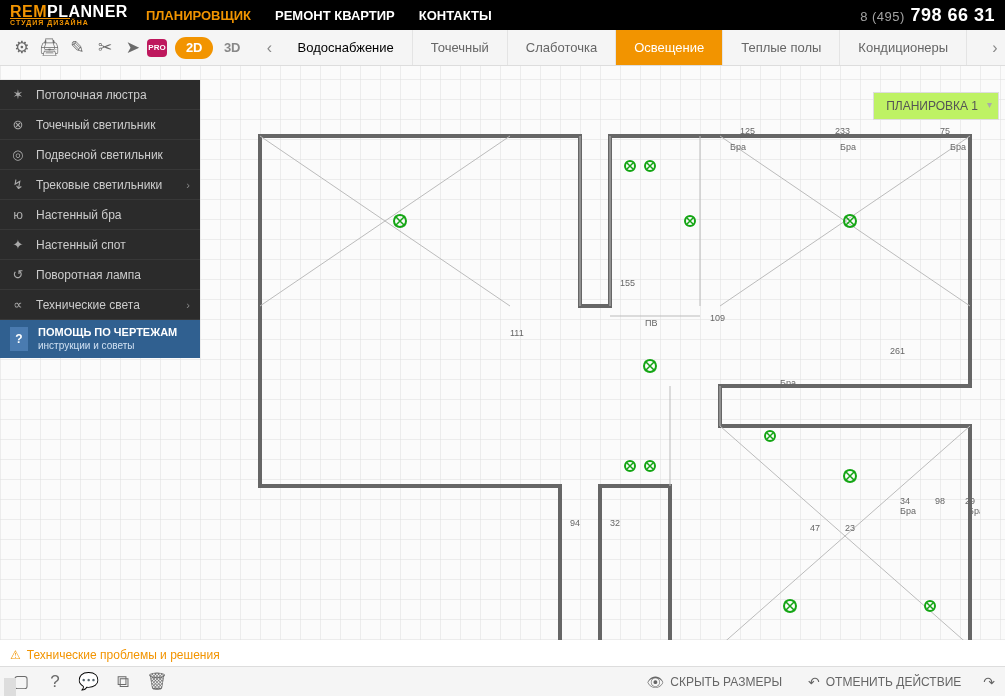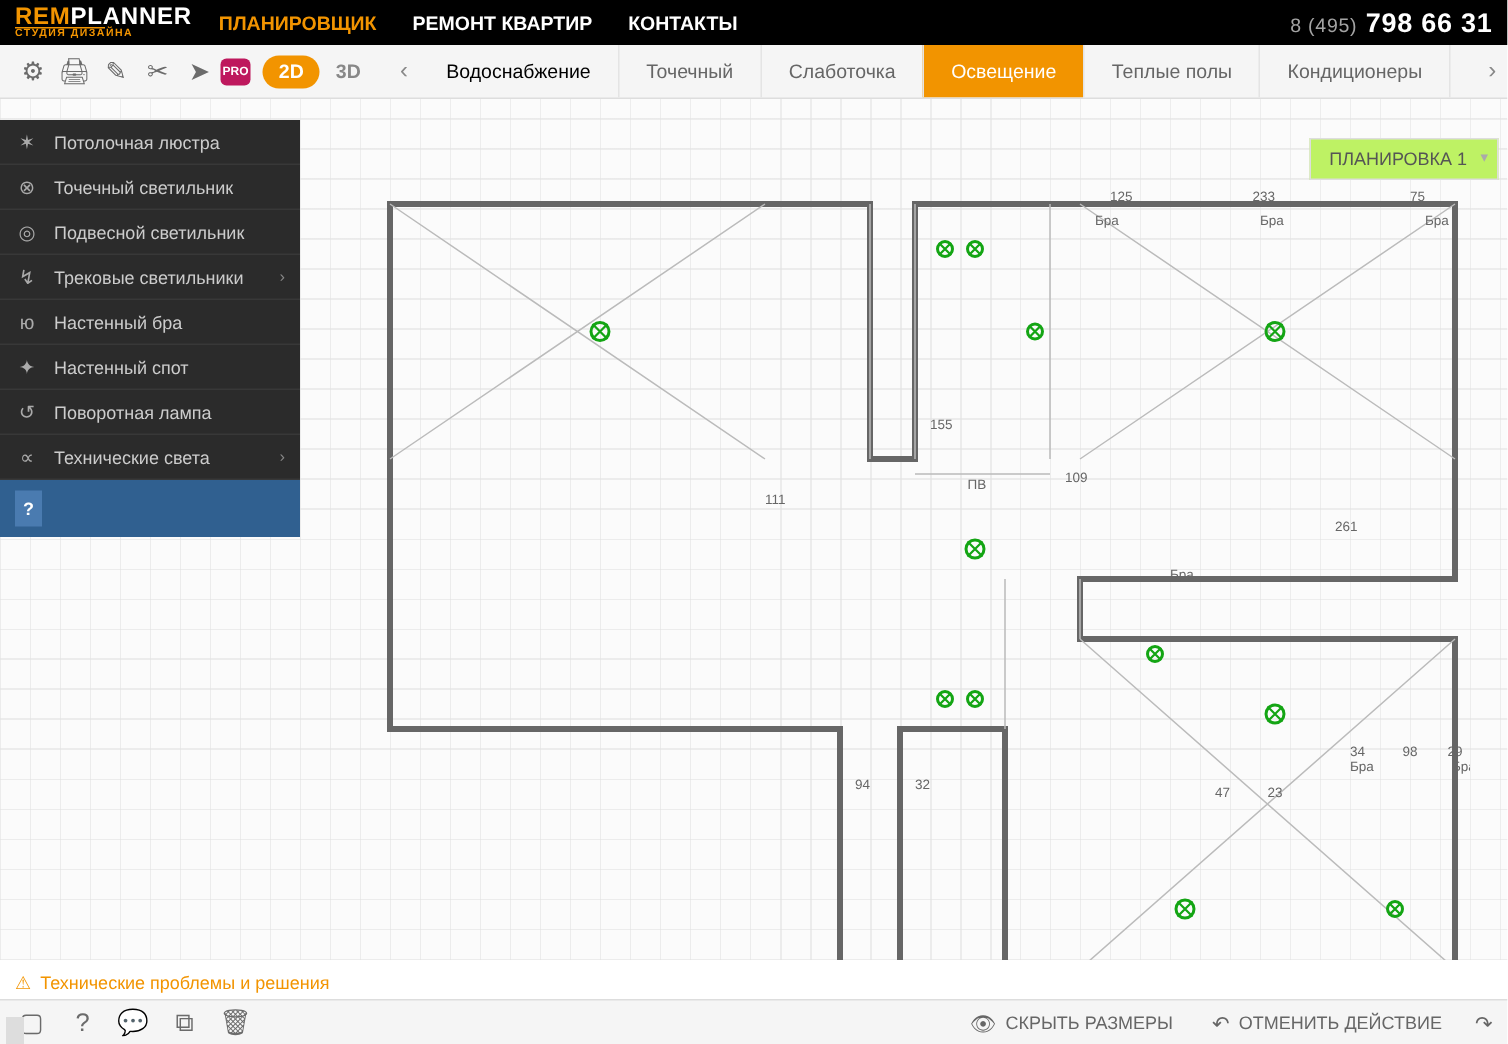--- a/index.html
+++ b/index.html
@@ -414,20 +414,24 @@
     <span class="ico">↺</span>
     <span>Поворотная лампа</span>
   </div>
   <div class="row">
     <span class="ico">∝</span>
     <span>Технические света</span>
     <span class="chevsm">›</span>
   </div>
   <div class="help">
     <span class="hq">?</span>
+    <div class="txt">
+      <div style="font-weight:bold;font-size:11px;">ПОМОЩЬ ПО ЧЕРТЕЖАМ</div>
+      <div class="sub">инструкции и советы</div>
+    </div>
   </div>
 </div>
 
 <div class="issues">Технические проблемы и решения</div>
 
 <div class="footbar">
   <span class="toolbtn">▢</span>
   <span class="footbar sep"></span>
   <span class="toolbtn">?</span>
   <span class="toolbtn">💬</span>

